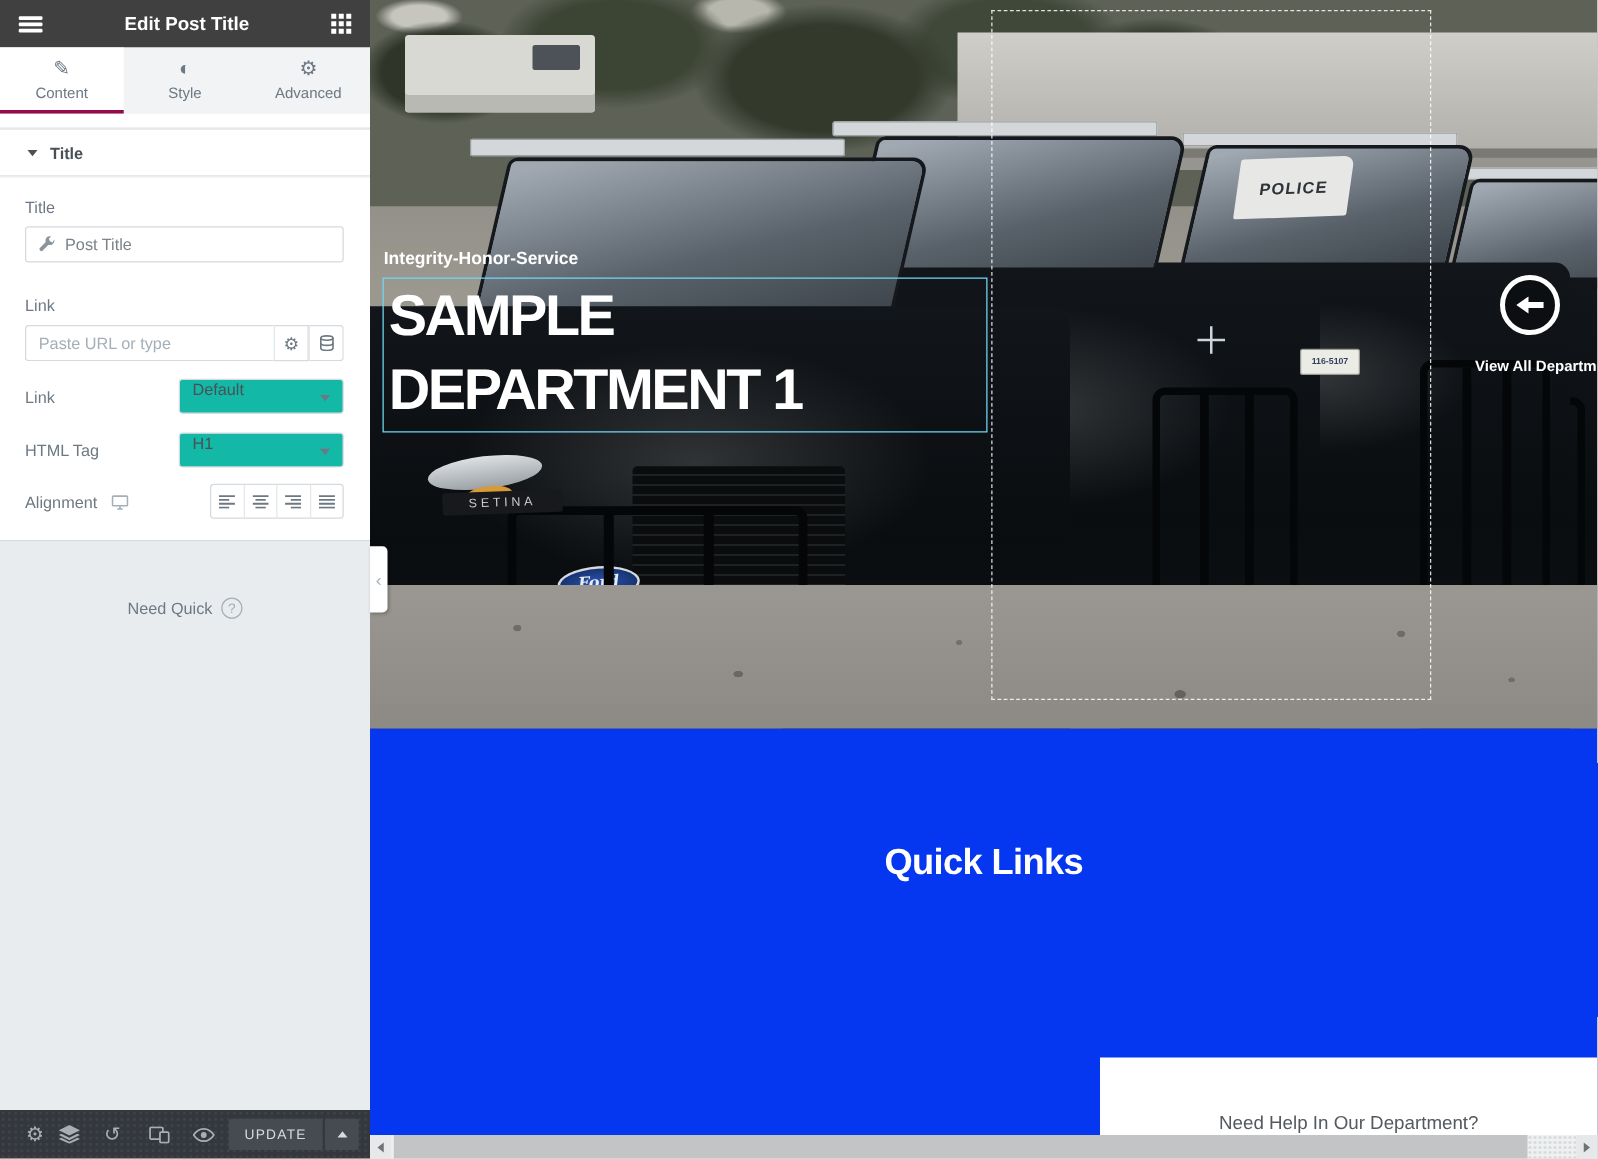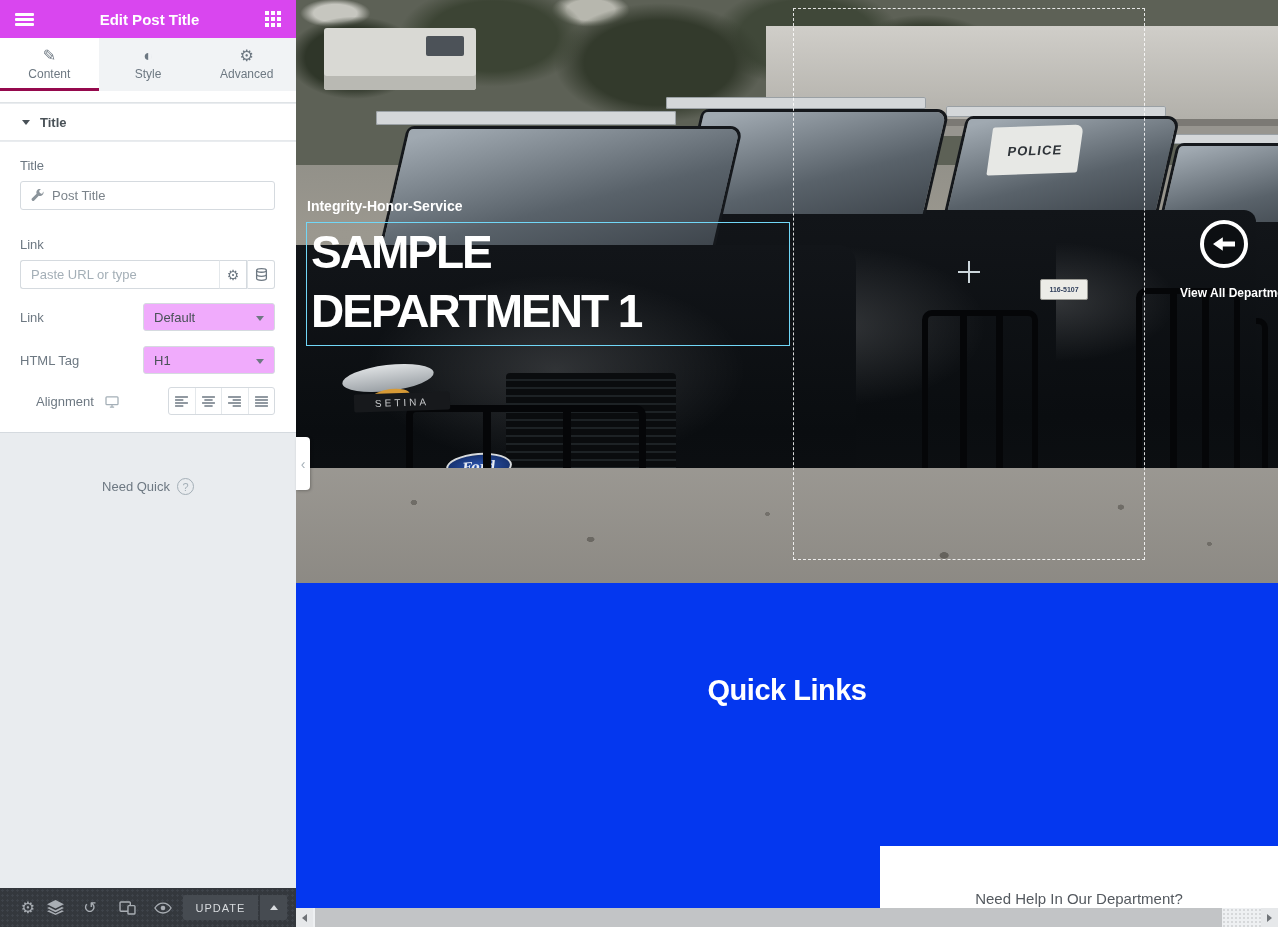--- a/index.html
+++ b/index.html
@@ -4,21 +4,21 @@
 <style>
   * { margin:0; padding:0; box-sizing:border-box; }
   html,body { background:#ccc; }
   #app {
     position:relative; width:1278px; height:927px; overflow:hidden;
     font-family:"Liberation Sans",sans-serif; background:#e8ebee;
   }
 
   
   .panel { position:absolute; left:0; top:0; width:296px; height:927px; background:#e9ecef; z-index:10; }
-  .p-header { position:absolute; left:0; top:0; width:296px; height:38px; background:#d946ef; display:flex; align-items:center; }
+  .p-header { position:absolute; left:0; top:0; width:296px; height:38px; background:#404040; display:flex; align-items:center; }
   .hamburger { margin-left:15px; width:19px; height:13px; display:flex; flex-direction:column; justify-content:space-between; cursor:pointer; }
   .hamburger i { display:block; height:3px; background:#fff; border-radius:1px; }
   .p-title { flex:1; text-align:center; color:#fff; font-size:15px; font-weight:bold; }
   .apps-grid { width:16px; height:16px; margin-right:15px; display:grid; grid-template-columns:repeat(3,1fr); grid-template-rows:repeat(3,1fr); gap:2px; cursor:pointer; }
   .apps-grid i { background:#fff; }
 
   .tabs { position:absolute; left:0; top:38px; width:296px; height:53px; display:flex; background:#f1f3f5; }
   .tab { flex:1; display:flex; flex-direction:column; align-items:center; justify-content:center; gap:3px; color:#6d7882; font-size:12px; position:relative; cursor:pointer; }
   .tab .ticon { font-size:16px; line-height:16px; color:#6d7882; font-style:normal; }
   .tab.active { background:#fff; }
@@ -30,21 +30,21 @@
 
   .controls { position:absolute; left:0; top:142px; width:296px; height:291px; background:#fff; border-bottom:1px solid #d5dadf; }
   .ctl-label { position:absolute; left:20px; color:#6d7882; font-size:13px; }
   .field { position:absolute; left:20px; width:255px; height:29px; border:1px solid #d5dadf; border-radius:3px; background:#fff; display:flex; align-items:center; padding:0 10px; gap:8px; font-size:13px; color:#7b838a; cursor:text; }
   .field svg { flex:none; }
   .linkrow { position:absolute; left:20px; top:118px; width:255px; height:29px; display:flex; }
   .linkrow input { flex:1; min-width:0; border:1px solid #d5dadf; border-right:none; border-radius:3px 0 0 3px; padding:0 10px; font-size:13px; color:#495157; font-family:"Liberation Sans",sans-serif; outline:none; }
   .linkrow input::placeholder { color:#a4afb7; }
   .linkbtn { width:28px; border:1px solid #d5dadf; border-left:1px solid #e4e8eb; background:#fff; display:flex; align-items:center; justify-content:center; color:#6d7882; font-size:14px; cursor:pointer; }
   .linkbtn:last-child { border-radius:0 3px 3px 0; }
-  .selectbox { position:absolute; left:143px; width:132px; height:28px; border:1px solid #d5dadf; border-radius:3px; background:#f0abfc; display:flex; align-items:center; padding:0 10px; font-size:13px; color:#495157; cursor:pointer; }
+  .selectbox { position:absolute; left:143px; width:132px; height:28px; border:1px solid #d5dadf; border-radius:3px; background:#14b8a6; display:flex; padding:0 10px; font-size:13px; color:#495157; cursor:pointer; }
   .selectbox::after { content:""; position:absolute; right:10px; top:12px; width:0; height:0; border-left:4px solid transparent; border-right:4px solid transparent; border-top:5px solid #6d7882; }
   .align-group { position:absolute; left:168px; top:245px; width:107px; height:28px; border:1px solid #d5dadf; border-radius:3px; background:#fff; display:flex; }
   .align-btn { flex:1; display:flex; align-items:center; justify-content:center; border-left:1px solid #e4e8eb; cursor:pointer; }
   .align-btn:first-child { border-left:none; }
   .monitor-icon { display:inline-block; vertical-align:-2px; margin-left:8px; }
 
   .need-help { position:absolute; left:0; top:478px; width:296px; display:flex; align-items:center; justify-content:center; gap:7px; color:#6d7882; font-size:13px; cursor:pointer; }
   .qmark { width:17px; height:17px; border:1px solid #a4afb7; border-radius:50%; color:#a4afb7; font-size:11px; display:flex; align-items:center; justify-content:center; }
 
   .collapse-handle { position:absolute; left:296px; top:437px; width:14px; height:53px; background:#fff; border-radius:0 4px 4px 0; box-shadow:1px 1px 3px rgba(0,0,0,.25); display:flex; align-items:center; justify-content:center; color:#a4afb7; font-size:14px; z-index:30; cursor:pointer; }
@@ -203,21 +203,21 @@
       <div class="ctl-label" style="top:168px;">Link</div>
       <div class="selectbox" style="top:161px;">
         <span>Default</span>
       </div>
 
       <div class="ctl-label" style="top:211px;">HTML Tag</div>
       <div class="selectbox" style="top:204px;">
         <span>H1</span>
       </div>
 
-      <div class="ctl-label" style="top:252px;margin-left:16px;">
+      <div class="ctl-label" style="top:252px;">
         <span>Alignment</span>
         <span class="monitor-icon">
           <svg width="14" height="12" viewBox="0 0 16 14">
               <g fill="none" stroke="#a4afb7" stroke-width="1.5">
                 <rect x="1" y="1" width="14" height="9" rx="1"></rect>
                 <path d="M5.5 13h5M8 10v3"></path>
               </g>
             </svg>
         </span>
       </div>

